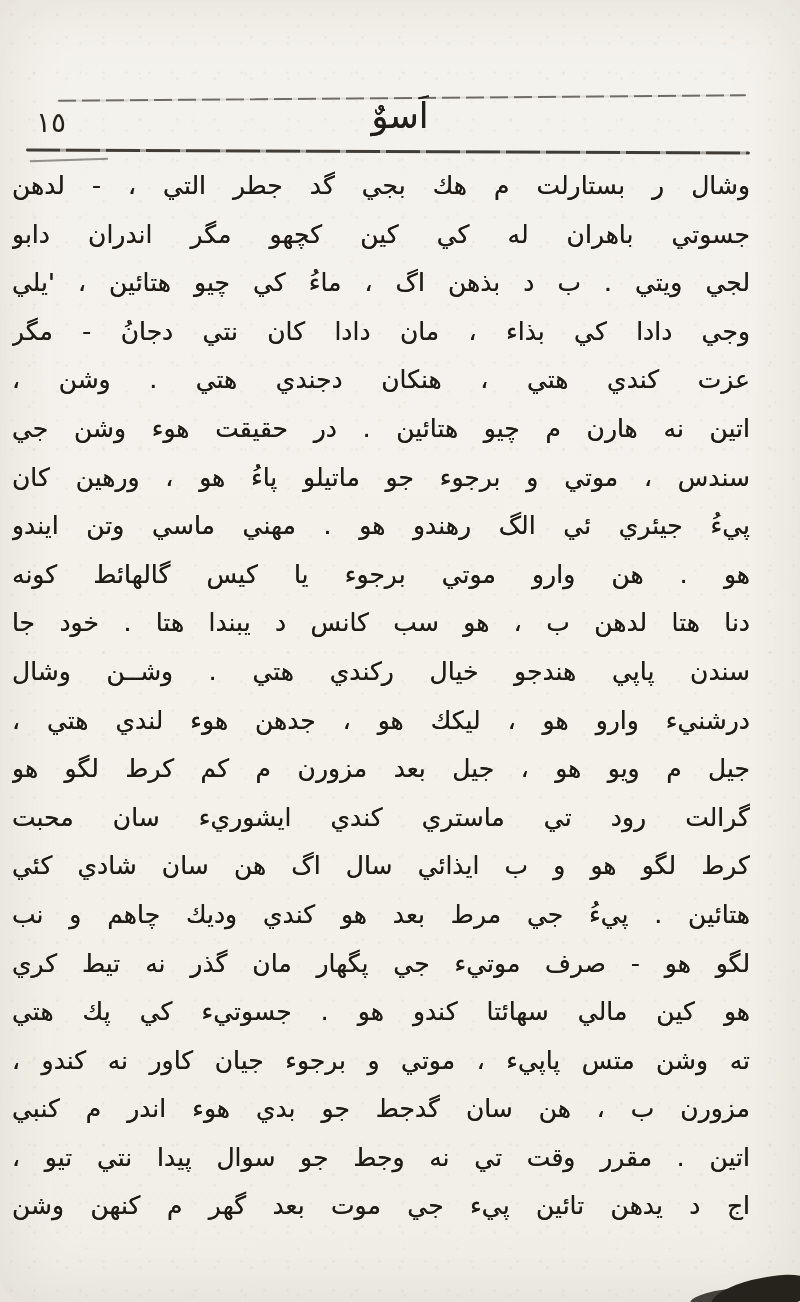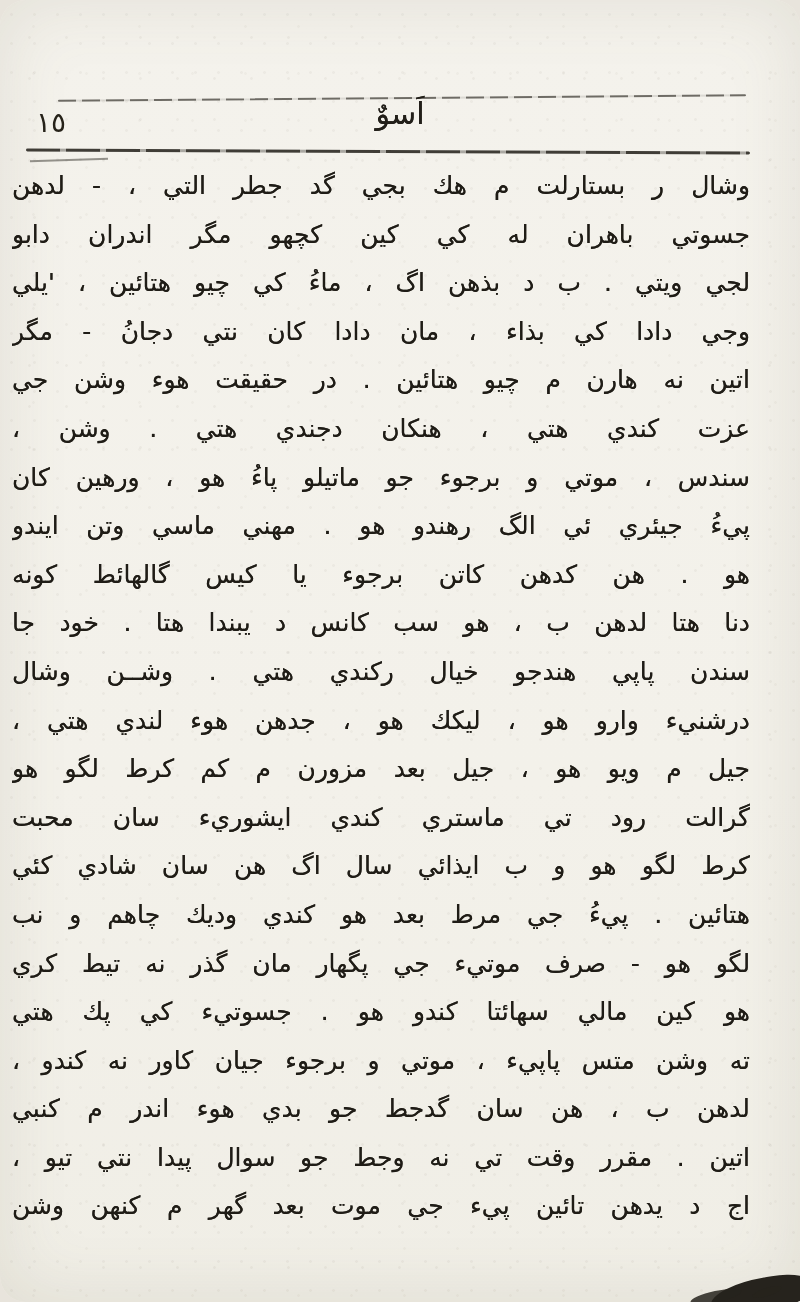--- a/index.html
+++ b/index.html
@@ -40,21 +40,21 @@
     background:rgba(32,29,23,.45);
     transform:rotate(-2deg);
   }
   .page-number{
     position:absolute;top:106px;left:36px;
     font-size:28px;letter-spacing:2px;
     color:#262219;
   }
   .page-title{
     position:absolute;top:96px;left:50%;transform:translateX(-50%);
-    font-size:30px;color:#221f19;
+    font-size:35px;color:#221f19;
     text-shadow:0 0 .5px #221f19;
   }
   
   .text-block{
     position:absolute;top:162px;left:12px;right:50px;
     direction:rtl;
   }
   .line{
     height:48.6px;line-height:48.6px;overflow:hidden;
     font-size:25px;
@@ -93,36 +93,36 @@
     <div class="page-title">اَسوٌ</div>
     <div class="rule rule-main"></div>
     <div class="rule rule-small"></div>
   </div>
 
   <div class="text-block" id="text-block">
       <div class="line">وشال ر بستارلت م هك بجي گد جطر التي ، - لدهن</div>
       <div class="line">جسوتي باهران له كي كين كچهو مگر اندران دابو</div>
       <div class="line">لجي ويتي . ب د بذهن اگ ، ماءُ كي چيو هتائين ، 'يلي</div>
       <div class="line">وجي دادا كي بذاء ، مان دادا كان نتي دجانُ - مگر</div>
+      <div class="line">عزت كندي هتي ، هنكان دجندي هتي . وشن ،</div>
       <div class="line">اتين نه هارن م چيو هتائين . در حقيقت هوء وشن جي</div>
-      <div class="line">عزت كندي هتي ، هنكان دجندي هتي . وشن ،</div>
       <div class="line">سندس ، موتي و برجوء جو ماتيلو پاءُ هو ، ورهين كان</div>
       <div class="line">پيءُ جيئري ئي الگ رهندو هو . مهني ماسي وتن ايندو</div>
-      <div class="line">هو . هن كدهن كاتن برجوء يا كيس گالهائط كونه</div>
+      <div class="line">هو . هن وارو موتي برجوء يا كيس گالهائط كونه</div>
       <div class="line">دنا هتا لدهن ب ، هو سب كانس د يبندا هتا . خود جا</div>
       <div class="line">سندن پاپي هندجو خيال ركندي هتي . وشــن وشال</div>
       <div class="line">درشنيء وارو هو ، ليكك هو ، جدهن هوء لندي هتي ،</div>
       <div class="line">جيل م ويو هو ، جيل بعد مزورن م كم كرط لگو هو</div>
       <div class="line">گرالت رود تي ماستري كندي ايشوريء سان محبت</div>
       <div class="line">كرط لگو هو و ب ايذائي سال اگ هن سان شادي كئي</div>
       <div class="line">هتائين . پيءُ جي مرط بعد هو كندي وديك چاهم و نب</div>
       <div class="line">لگو هو - صرف موتيء جي پگهار مان گذر نه تيط كري</div>
       <div class="line">هو كين مالي سهائتا كندو هو . جسوتيء كي پك هتي</div>
       <div class="line">ته وشن متس پاپيء ، موتي و برجوء جيان كاور نه كندو ،</div>
-      <div class="line">لدهن ب ، هن سان گدجط جو بدي هوء اندر م كنبي</div>
+      <div class="line">مزورن ب ، هن سان گدجط جو بدي هوء اندر م كنبي</div>
       <div class="line">اتين . مقرر وقت تي نه وجط جو سوال پيدا نتي تيو ،</div>
       <div class="line">اج د يدهن تائين پيء جي موت بعد گهر م كنهن وشن</div>
     </div>
 
   <div class="smudge s1"></div>
   <div class="smudge s2"></div>
   <div class="smudge s3"></div>
 
 </div>
 

